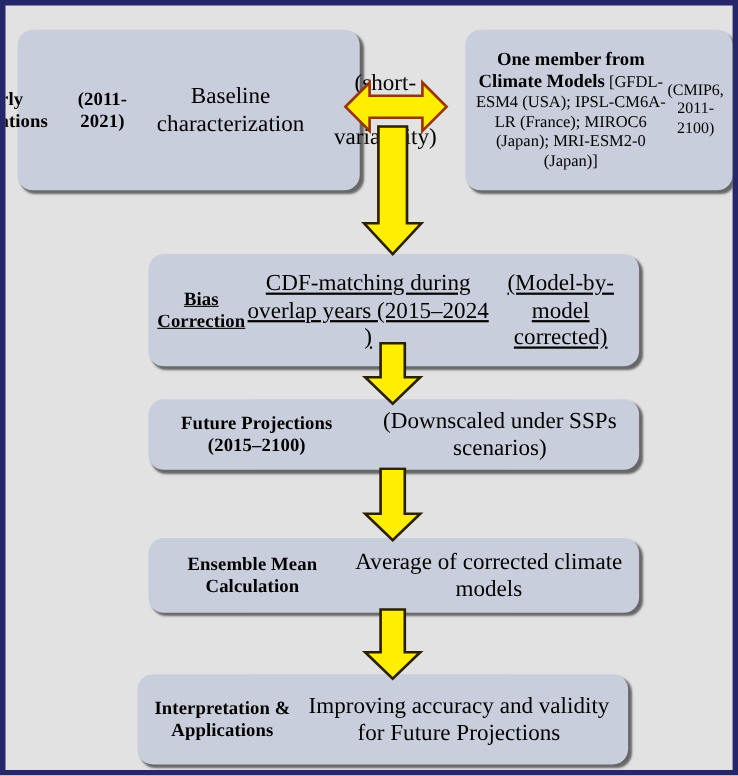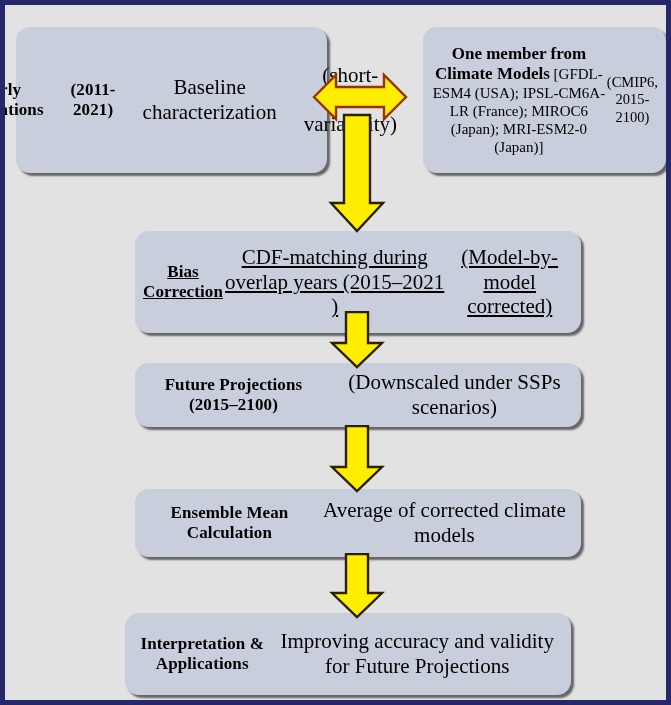--- a/index.html
+++ b/index.html
@@ -83,26 +83,26 @@
     <div class="ttl">(2011-2021)</div>
     <div class="sub">Baseline characterization</div>
     <div class="sub">(short-term variability)</div>
   </div>
 
   <div class="node" id="node-climate-models">
     <div class="inline-mix">
       <b>One member from</b><br>
       <b>Climate Models</b><span> [GFDL-ESM4 (USA); IPSL-CM6A-LR (France); MIROC6 (Japan); MRI-ESM2-0 (Japan)]</span>
     </div>
-    <div class="sub-sm">(CMIP6, 2015-2100)</div>
+    <div class="sub-sm">(CMIP6, 2011-2100)</div>
   </div>
 
   <div class="node" id="node-bias-correction">
     <div class="ttl">Bias Correction</div>
-    <div class="sub">CDF-matching during overlap years (2015–2021 )</div>
+    <div class="sub">CDF-matching during overlap years (2015–2024 )</div>
     <div class="sub">(Model-by-model corrected)</div>
   </div>
 
   <div class="node" id="node-future-projections">
     <div class="ttl">Future Projections (2015–2100)</div>
     <div class="sub">(Downscaled under SSPs scenarios)</div>
   </div>
 
   <div class="node" id="node-ensemble-mean">
     <div class="ttl">Ensemble Mean Calculation</div>

